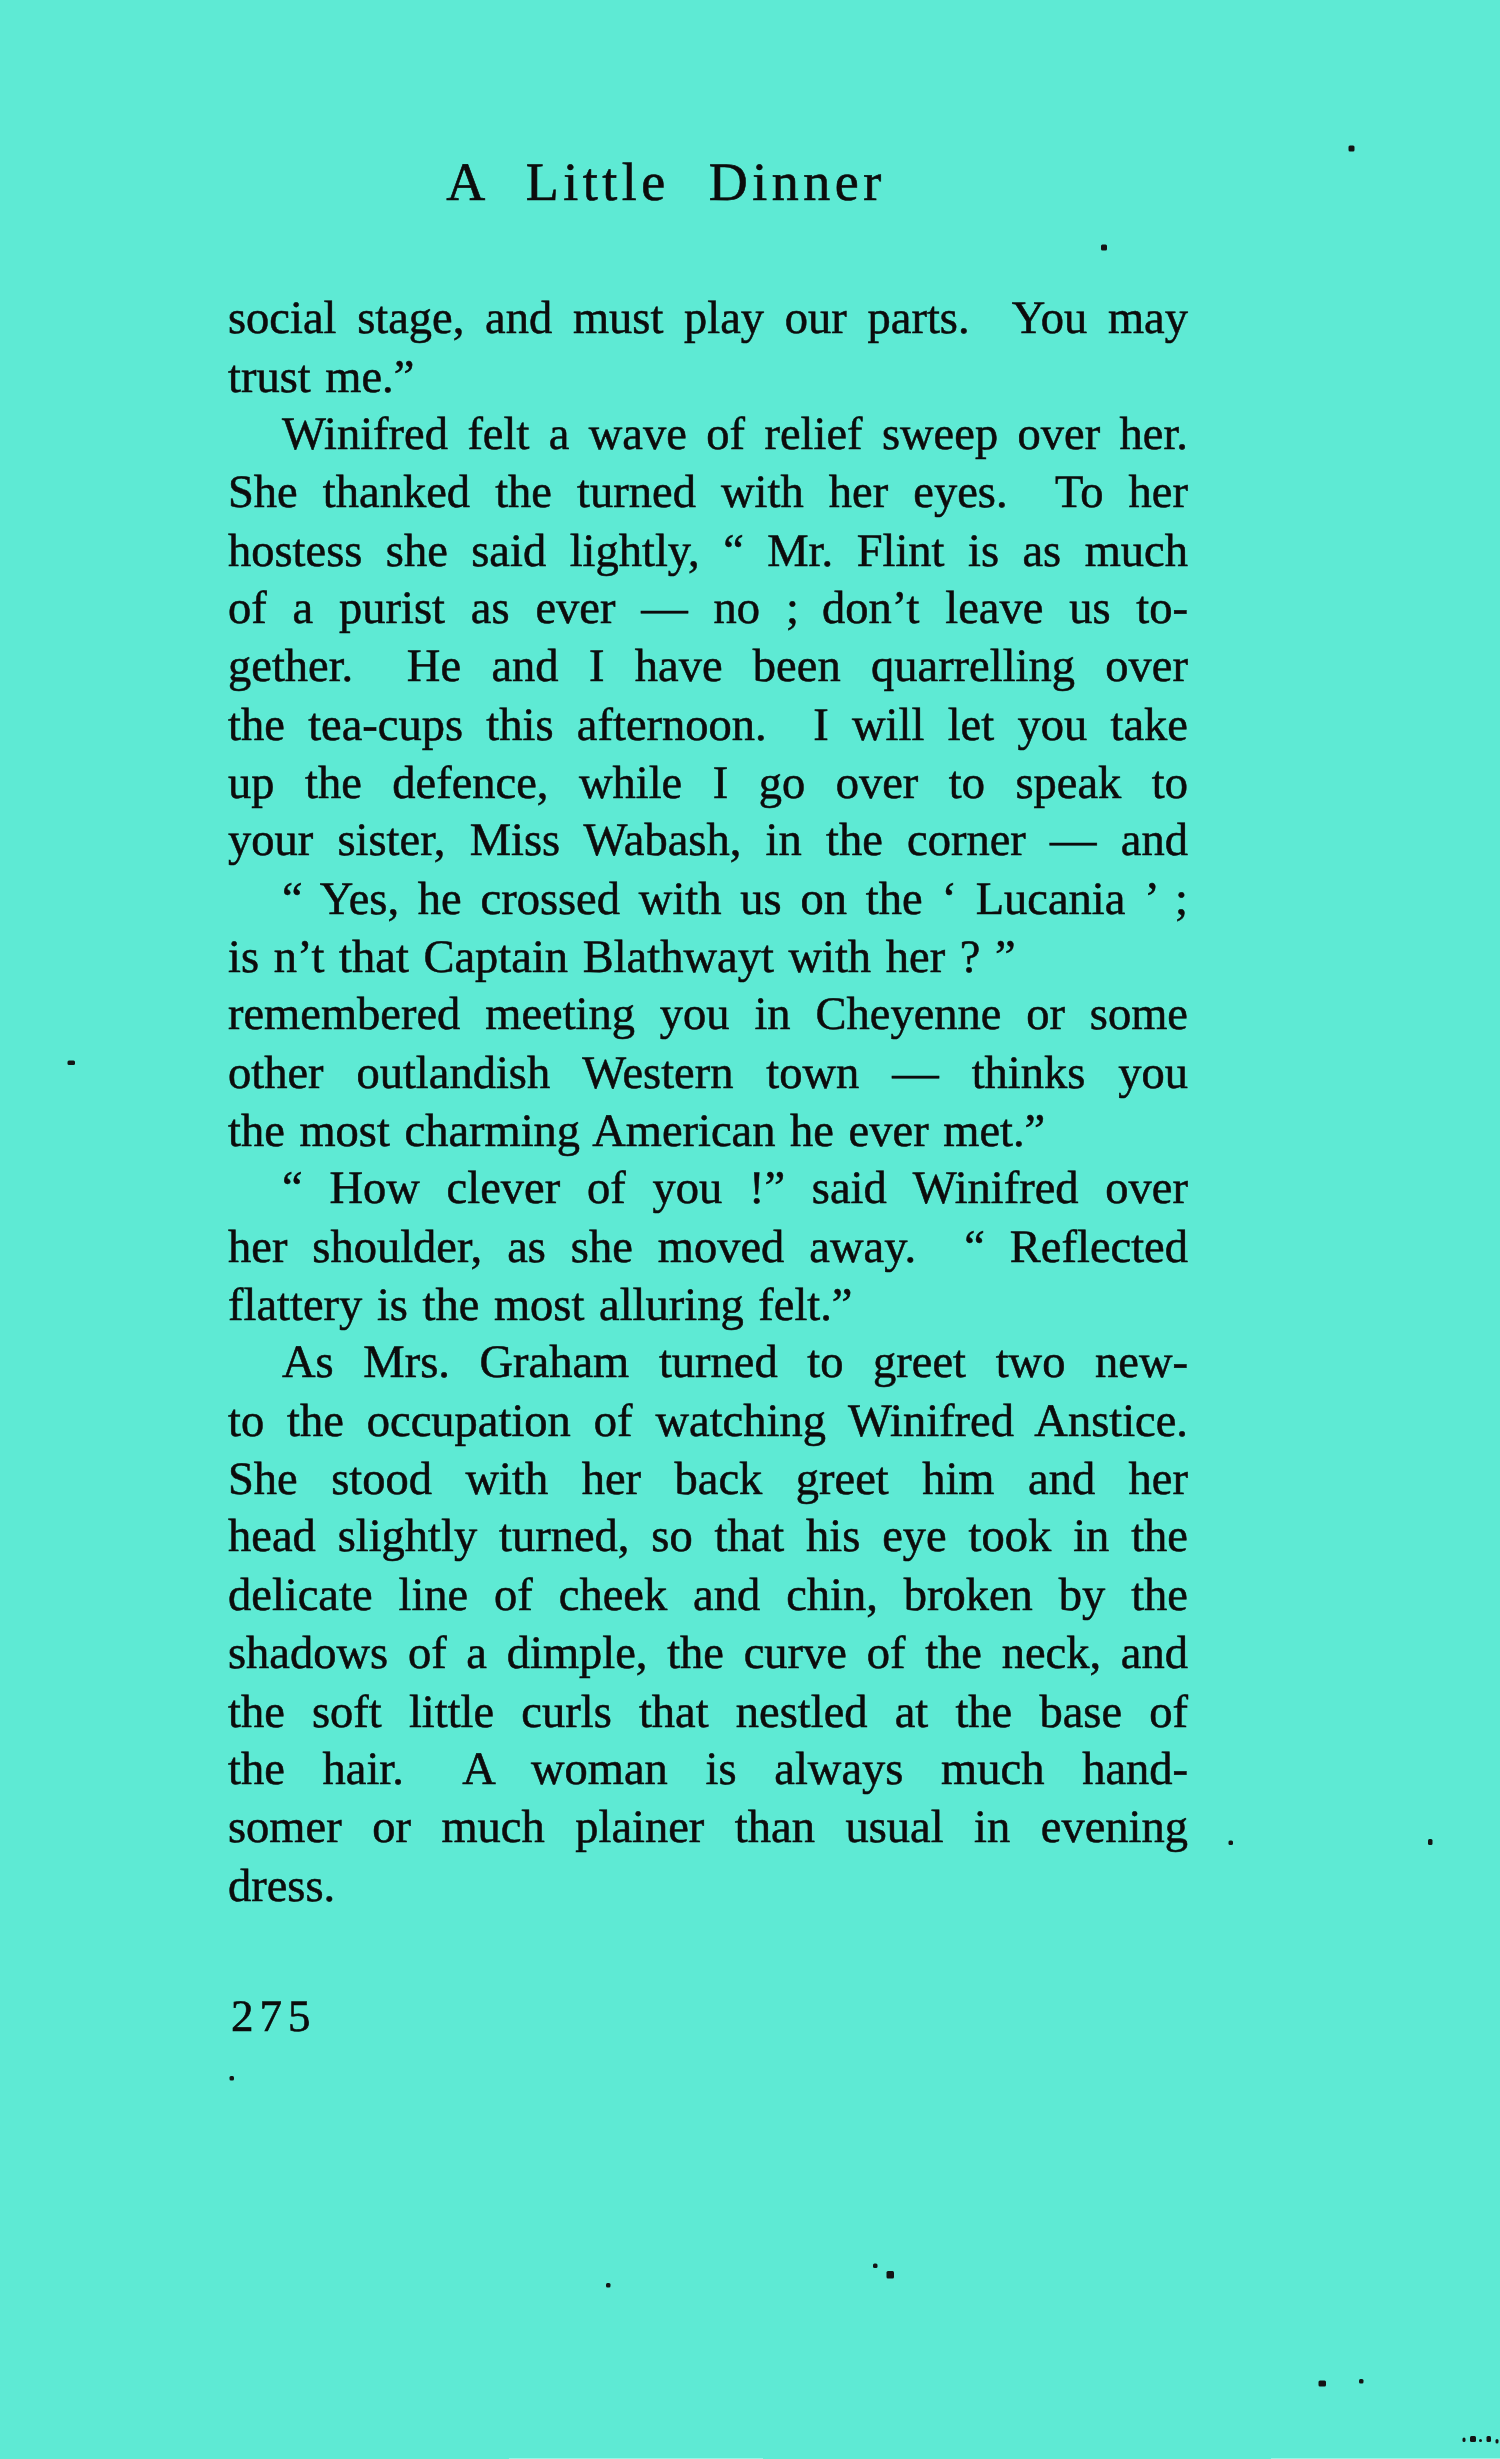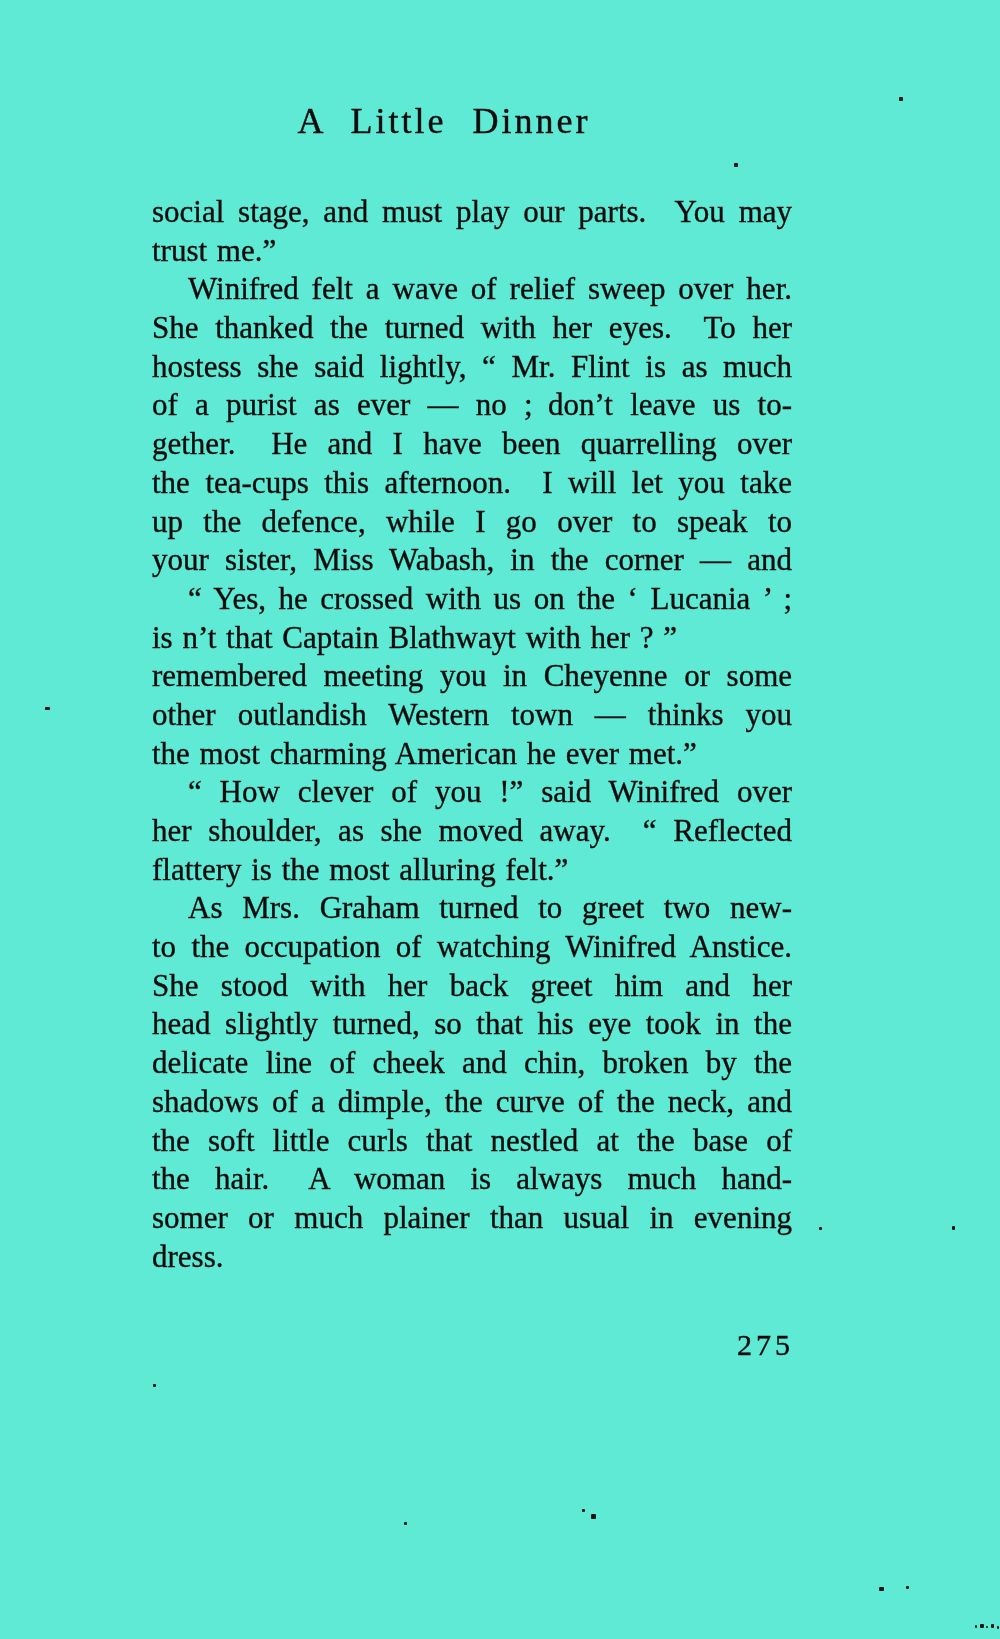--- a/index.html
+++ b/index.html
@@ -55,21 +55,21 @@
   }
   .line.indent {
     padding-left: 36px;
   }
   .page-number {
     position: absolute;
     top: 1328px;
     left: 108px;
     width: 640px;
     padding-left: 46px;
-    text-align: right;
+    text-align: left;
     font-size: 30px;
     letter-spacing: 4px;
     -webkit-text-stroke: 0.4px #0c0c0c;
   }
   .speck {
     position: absolute;
     background: #141414;
     border-radius: 1px;
   }
 </style>

